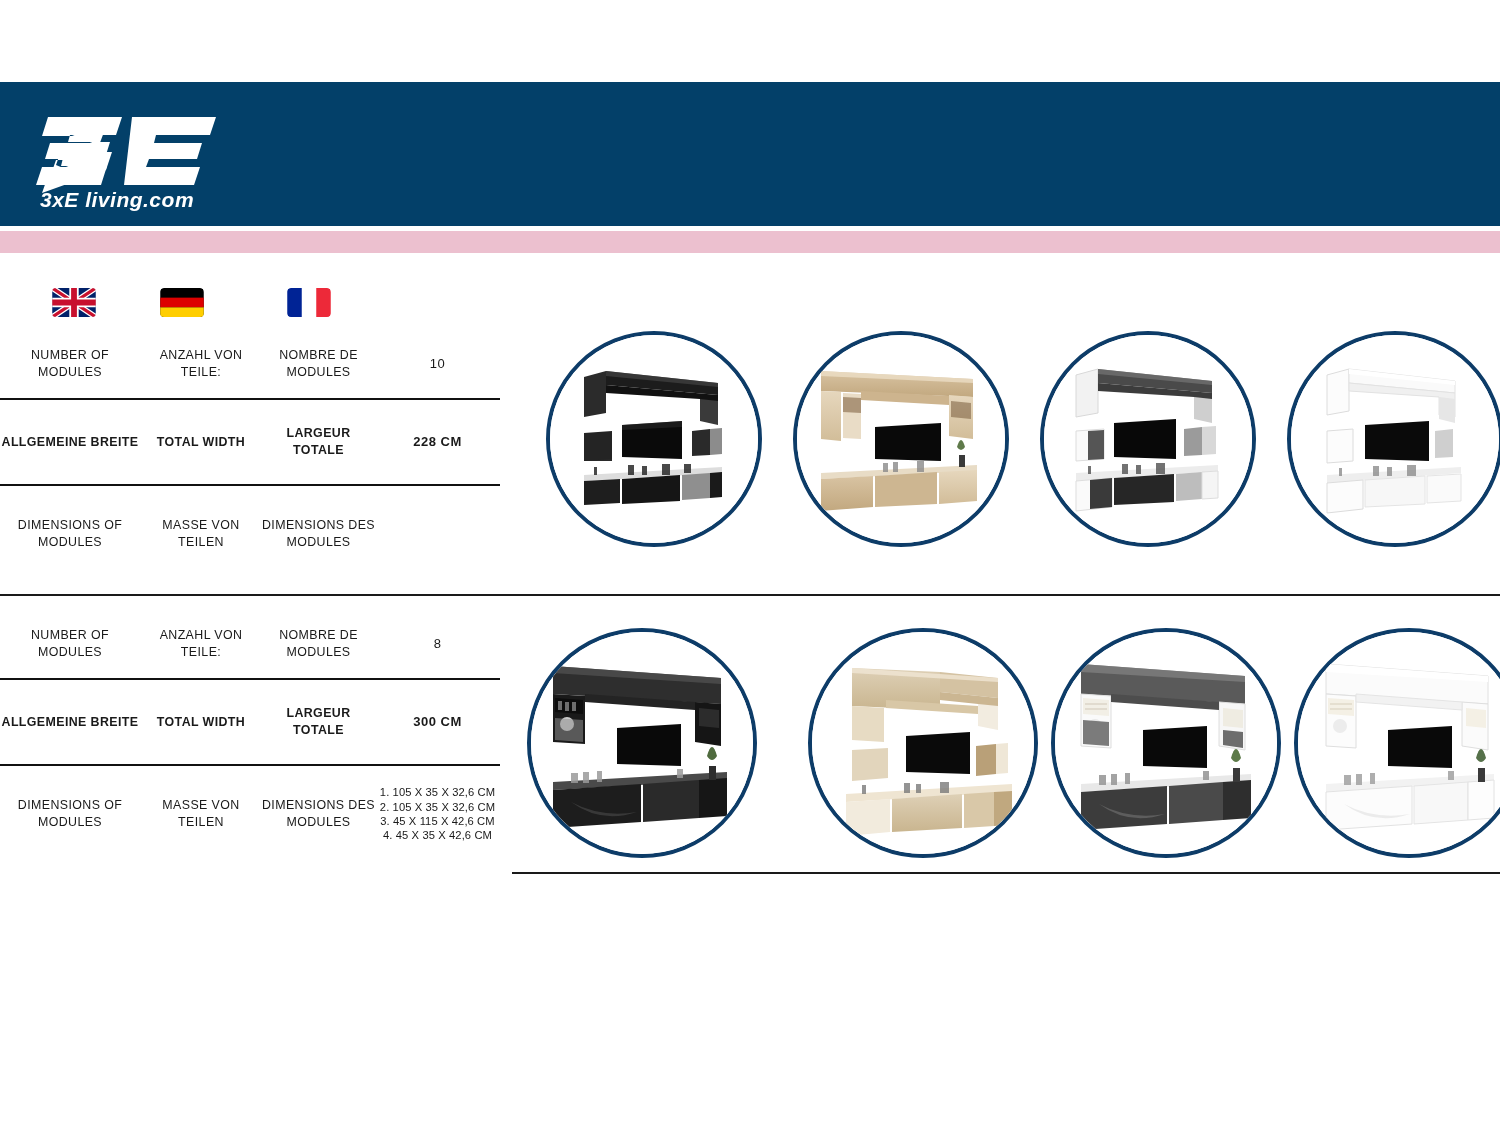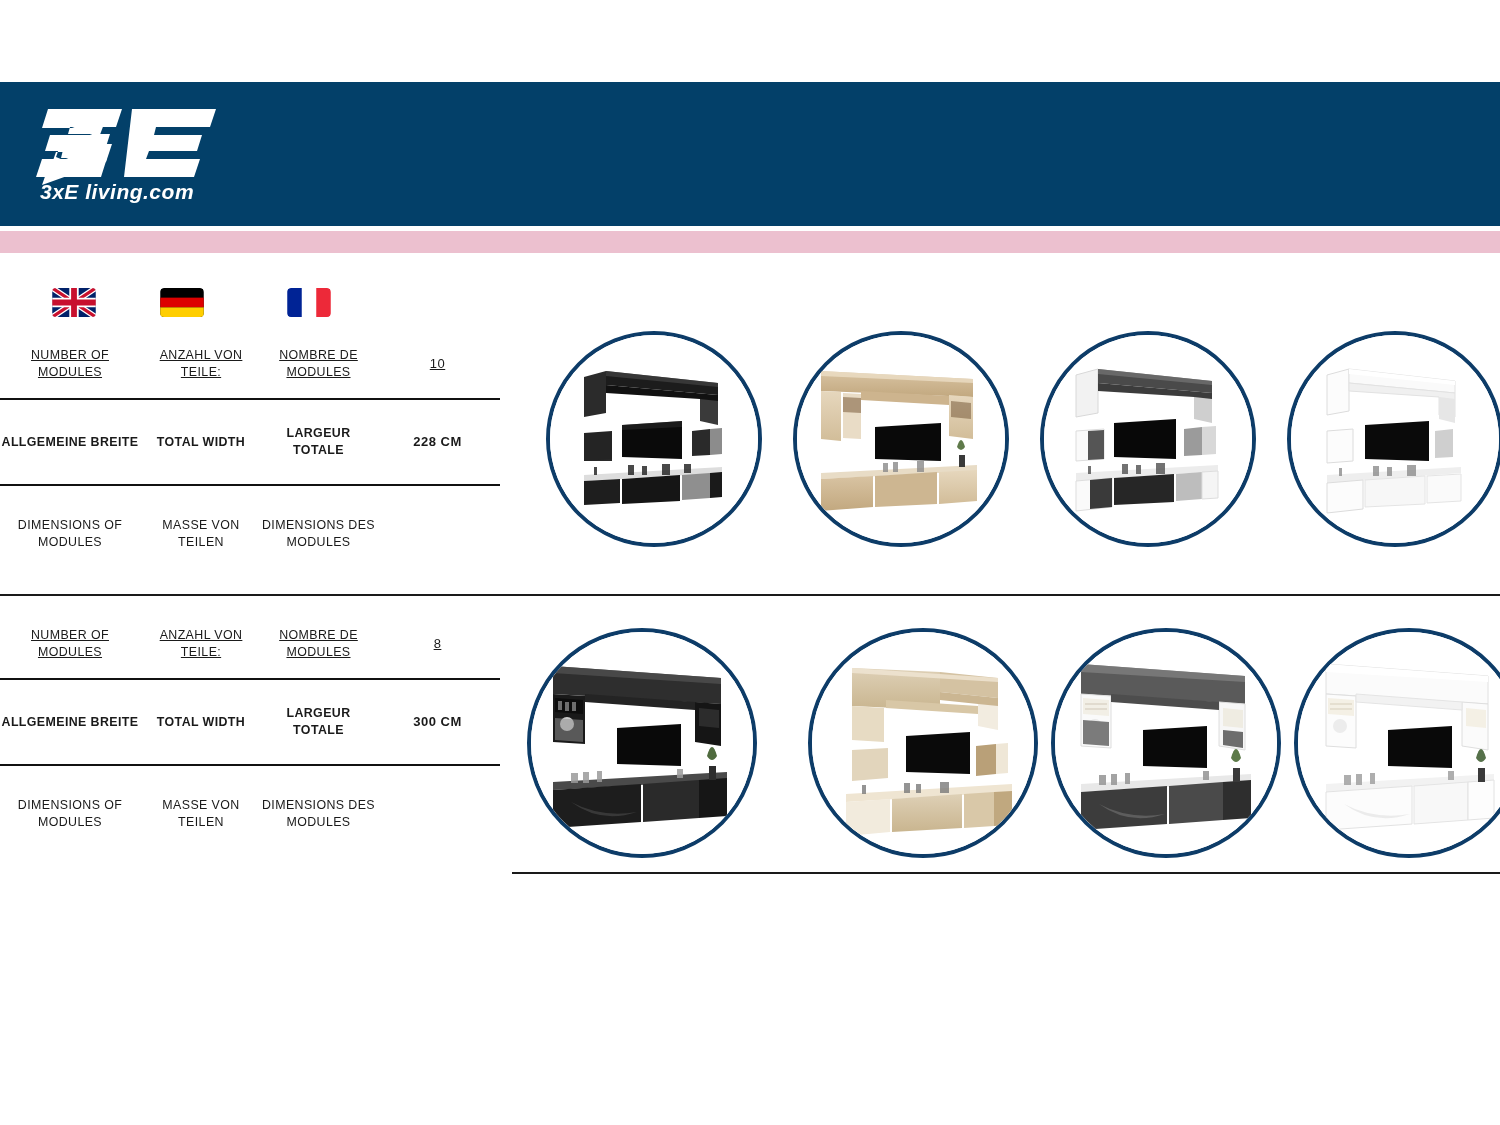--- a/index.html
+++ b/index.html
@@ -14,21 +14,21 @@
   .header-band{
     position:absolute;left:0;top:82px;width:1500px;height:144px;
     background:#034069;
   }
   .header-gap{
     position:absolute;left:0;top:226px;width:1500px;height:5px;background:#ffffff;
   }
   .pink-stripe{
     position:absolute;left:0;top:231px;width:1500px;height:22px;background:#ecc0cf;
   }
-  .logo{position:absolute;left:36px;top:100px;width:190px;height:105px;}
+  .logo{position:absolute;left:36px;top:108px;width:190px;height:105px;}
   .logo svg{display:block;}
 
   
   .spec-table{position:absolute;left:0;width:500px;}
   .spec-table.t1{top:288px;}
   .spec-table.t2{top:610px;}
 
   .flagrow{position:absolute;left:0;top:0;width:500px;height:42px;}
   .flagrow .fl{position:absolute;top:0;}
   .fl-uk{left:52px;}
@@ -42,21 +42,21 @@
     text-align:center;font-size:12.4px;letter-spacing:.4px;
     line-height:17px;color:#1a1a1a;text-transform:uppercase;
   }
   .c-en{width:140px;}
   .c-de{width:122px;}
   .c-fr{width:113px;}
   .c-val{width:125px;font-size:13px;letter-spacing:.5px;line-height:24px;color:#1a1a1a;}
   .c-val.small{font-size:11.2px;line-height:14.4px;letter-spacing:.1px;text-align:center;}
   .c-val.small .dl{white-space:nowrap;}
 
-  .r-modules{height:68px;text-decoration:underline;}
+  .r-modules{height:68px;}
   .r-width{height:84px;font-weight:bold;}
   .r-dims{height:96px;}
 
   
   .divider-full{position:absolute;left:0;top:594px;width:1500px;height:2px;background:#1a1a1a;}
   .divider-right{position:absolute;left:512px;top:872px;width:988px;height:2px;background:#1a1a1a;}
 
   
   .circle{
     position:absolute;border:4px solid #0d3c68;border-radius:50%;
@@ -167,20 +167,26 @@
         <div class="cell c-de">TOTAL WIDTH</div>
         <div class="cell c-fr">LARGEUR TOTALE</div>
         <div class="cell c-val">300 CM</div>
       </div>
     </div>
     <div class="srow r-dims">
       <div class="cells">
         <div class="cell c-en">DIMENSIONS OF MODULES</div>
         <div class="cell c-de">MASSE VON TEILEN</div>
         <div class="cell c-fr">DIMENSIONS DES MODULES</div>
+        <div class="cell c-val small">
+            <div class="dl">1. 105 X 35 X 32,6 CM</div>
+            <div class="dl">2.  105 X 35 X 32,6 CM</div>
+            <div class="dl">3.  45 X 115 X 42,6 CM</div>
+            <div class="dl">4. 45 X 35 X 42,6 CM</div>
+          </div>
       </div>
     </div>
   </div>
 
   <div class="divider-right"></div>
 
   <div class="circle row1" style="left:546px">
     <svg class="scene" viewBox="0 0 208 208">
       <rect width="208" height="208" fill="#fff"></rect>
       <g>

